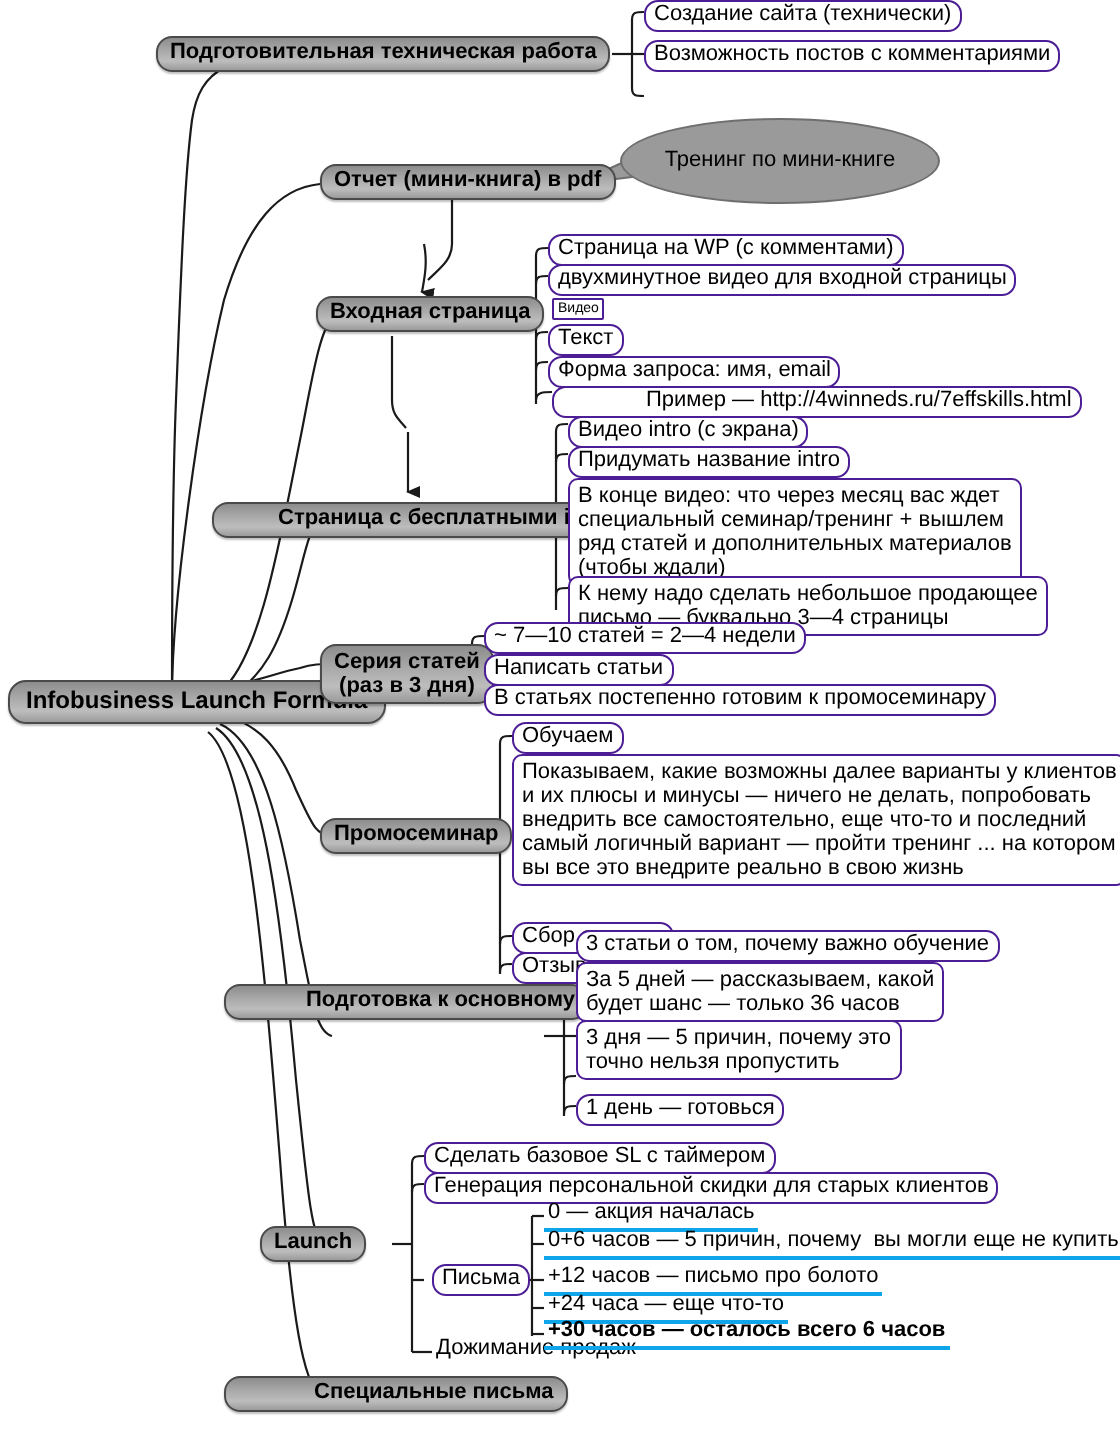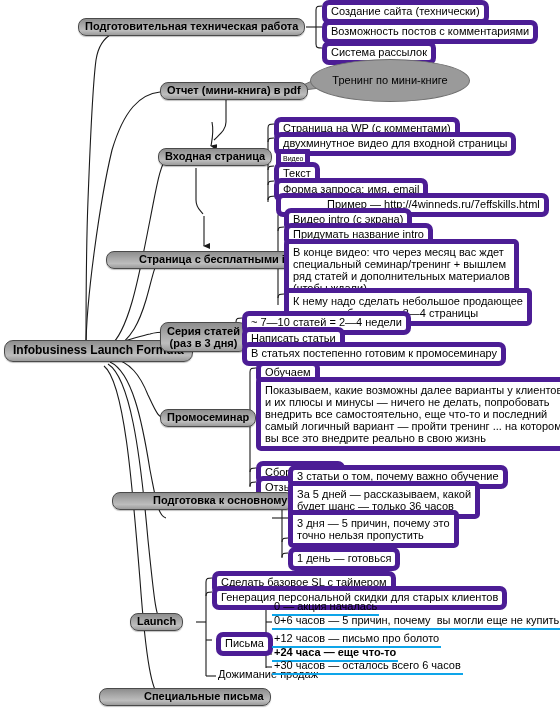--- a/index.html
+++ b/index.html
@@ -16,21 +16,21 @@
     position:absolute;
     box-sizing:border-box;
     white-space:pre;
     line-height:11.5px;
     z-index:3;
   }
 
   
   .leaf{
     background:#ffffff;
-    border:5px solid #4c1d95;
+    border:1px solid #4c1d95;
     border-radius:7px;
     font-size:11px;
     padding:1px 4px 1px 4px;
   }
   .leaf.multi{border-radius:5px;line-height:12px;padding:2px 4px 2px 4px;}
   .leaf.sq{border-radius:1px;font-size:7px;padding:0 2px;line-height:9px;}
 
   
   .main{
     font-weight:bold;
@@ -171,21 +171,20 @@
     </g>
 
     <polygon points="288,92 340,68 352,84" fill="#9a9a9a" stroke="#6f6f6f" stroke-width="1"></polygon>
   </svg>
 
   <div class="node main root" style="left:4px;top:340px;">Infobusiness Launch Formula</div>
 
   <div class="node main" style="left:78px;top:18px;">Подготовительная техническая работа</div>
   <div class="node leaf" style="left:322px;top:0px;">Создание сайта (технически)</div>
   <div class="node leaf" style="left:322px;top:20px;">Возможность постов с комментариями</div>
-  <div class="node leaf" style="left:322px;top:41px;">Система рассылок</div>
 
   <div class="node main" style="left:160px;top:82px;">Отчет (мини-книга) в pdf</div>
   <div class="node callout" style="left:310px;top:59px;width:160px;height:43px;">Тренинг по мини-книге</div>
 
   <div class="node main" style="left:158px;top:148px;">Входная страница</div>
   <div class="node leaf" style="left:274px;top:117px;">Страница на WP (с комментами)</div>
   <div class="node leaf" style="left:274px;top:132px;">двухминутное видео для входной страницы</div>
   <div class="node leaf sq" style="left:276px;top:149px;">Видео</div>
   <div class="node leaf" style="left:274px;top:162px;">Текст</div>
   <div class="node leaf" style="left:274px;top:178px;">Форма запроса: имя, email</div>
@@ -227,18 +226,18 @@
 
   <div class="node main" style="left:130px;top:613px;">Launch</div>
   <div class="node leaf" style="left:212px;top:571px;">Сделать базовое SL с таймером</div>
   <div class="node leaf" style="left:212px;top:586px;">Генерация персональной скидки для старых клиентов</div>
   <div class="node leaf" style="left:216px;top:632px;">Письма</div>
   <div class="node bare noline" style="left:216px;top:669px;">Дожимание продаж</div>
 
   <div class="node bare" style="left:272px;top:601px;">0 — акция началась</div>
   <div class="node bare" style="left:272px;top:615px;">0+6 часов — 5 причин, почему  вы могли еще не купить</div>
   <div class="node bare" style="left:272px;top:633px;">+12 часов — письмо про болото</div>
-  <div class="node bare" style="left:272px;top:647px;font-weight:bold;">+24 часа — еще что-то</div>
-  <div class="node bare" style="left:272px;top:660px;">+30 часов — осталось всего 6 часов</div>
-
-  <div class="node main" style="left:99px;top:688px;padding-left:44px;">Специальные письма</div>
+  <div class="node bare" style="left:272px;top:647px;">+24 часа — еще что-то</div>
+  <div class="node bare" style="left:272px;top:660px;font-weight:bold;">+30 часов — осталось всего 6 часов</div>
+
+  <div class="node main" style="left:112px;top:688px;padding-left:44px;">Специальные письма</div>
 
 </div>
 
 </body></html>

